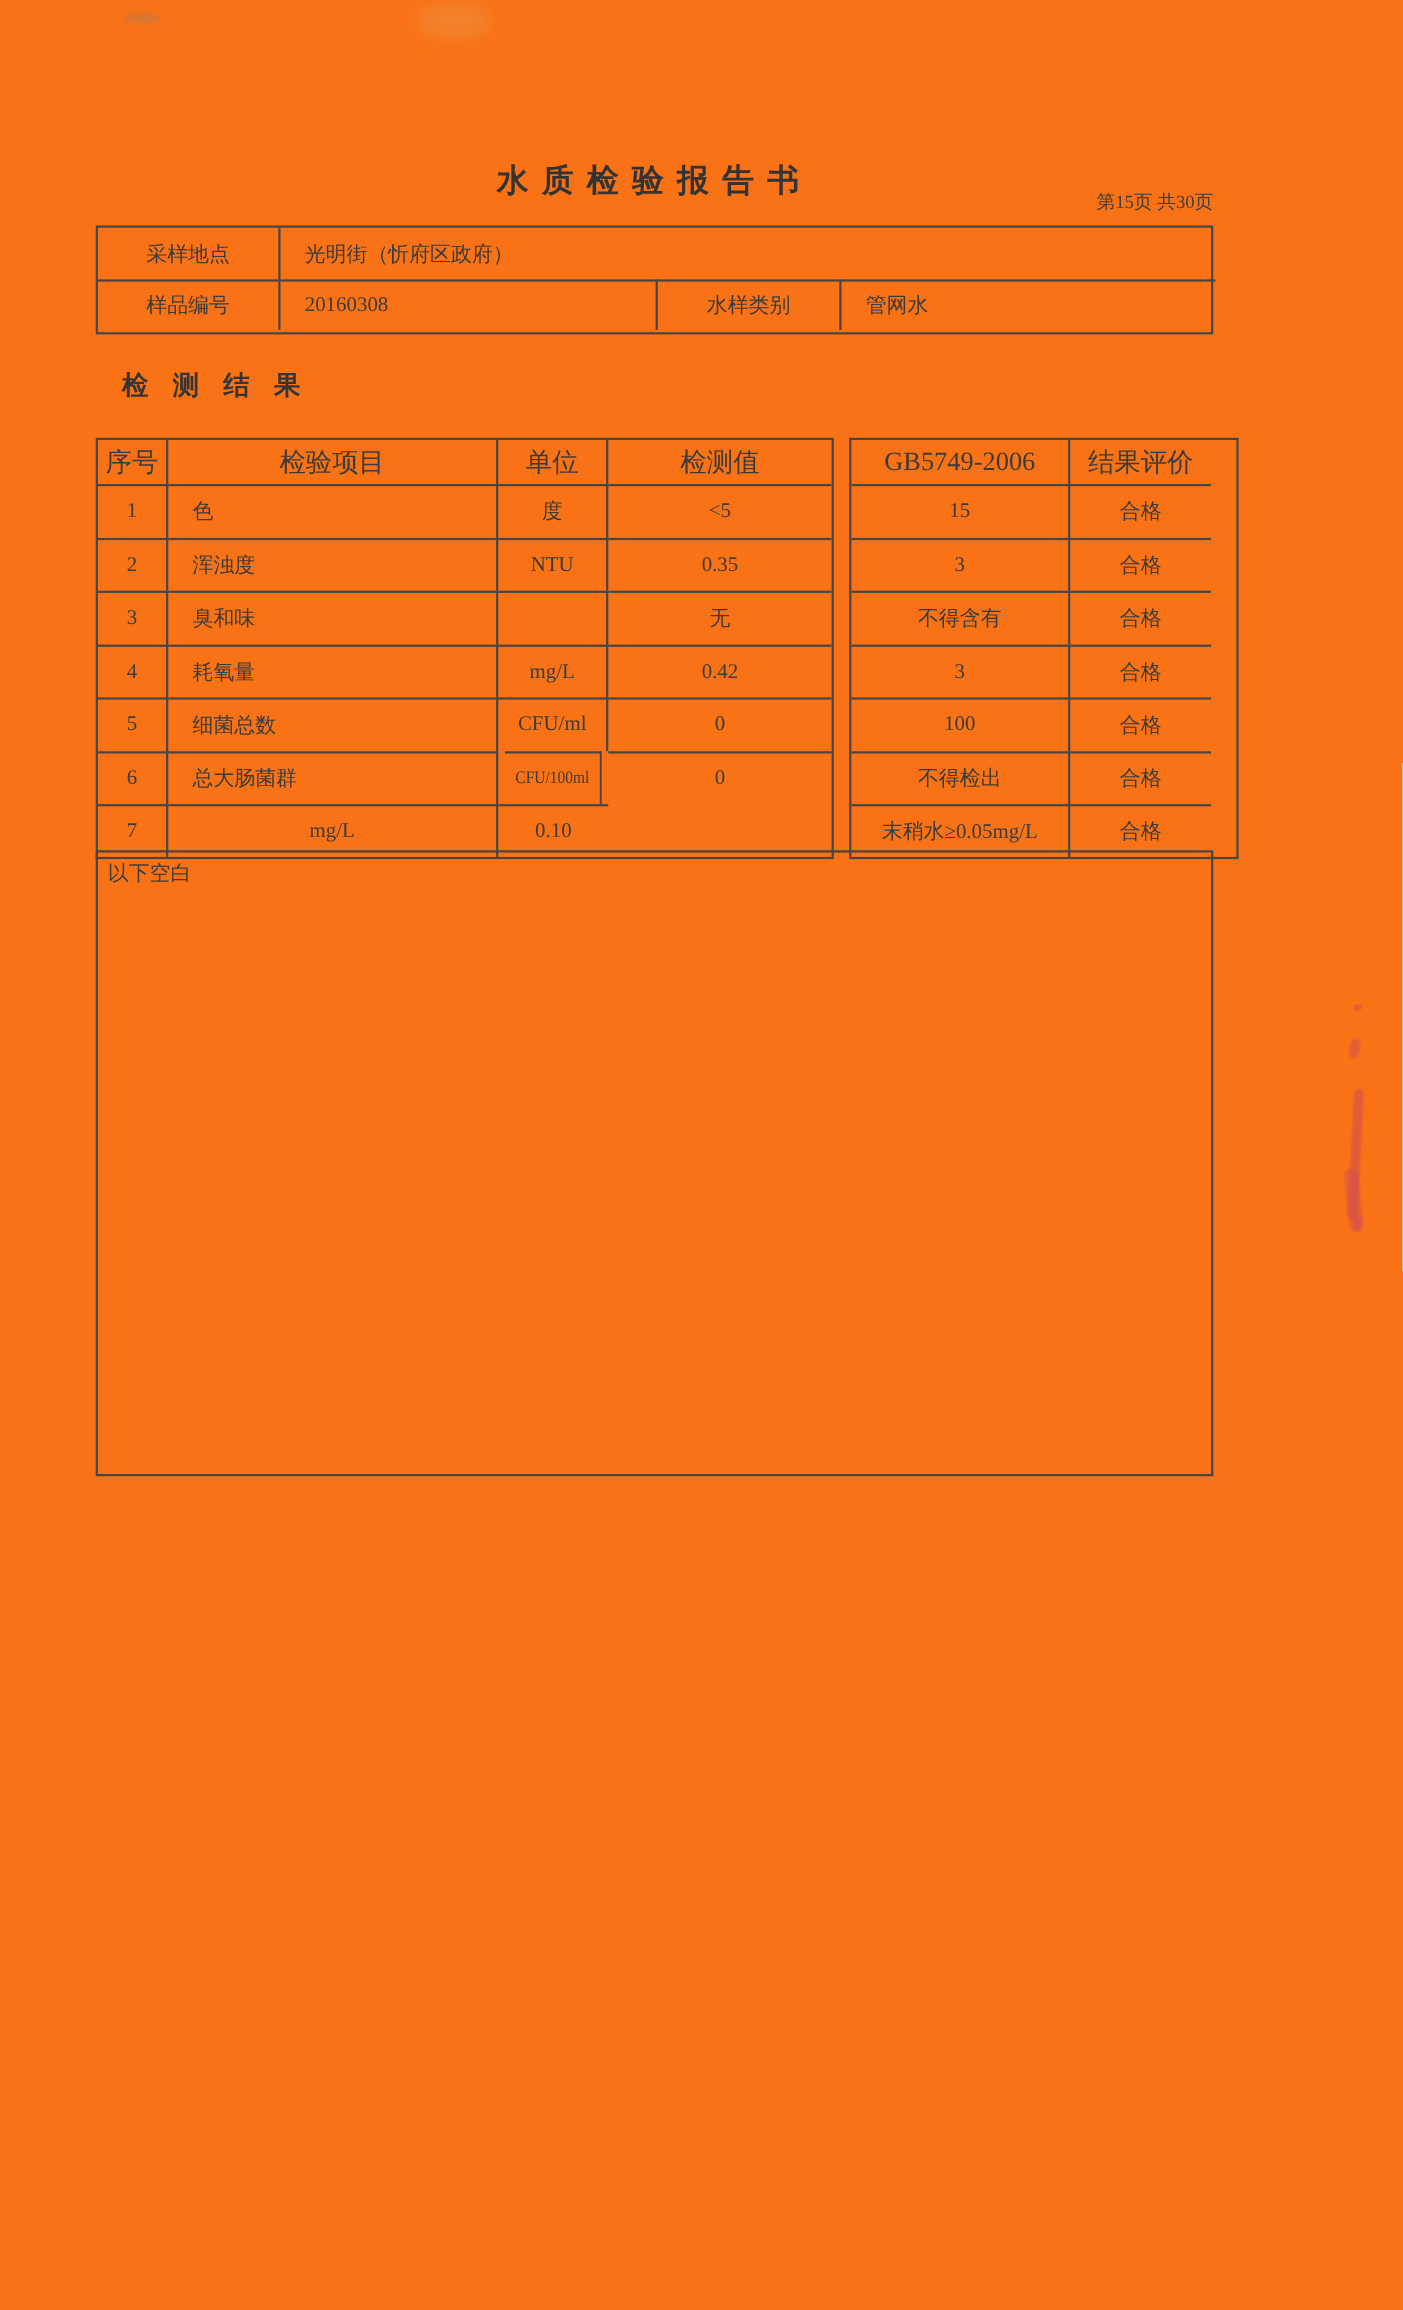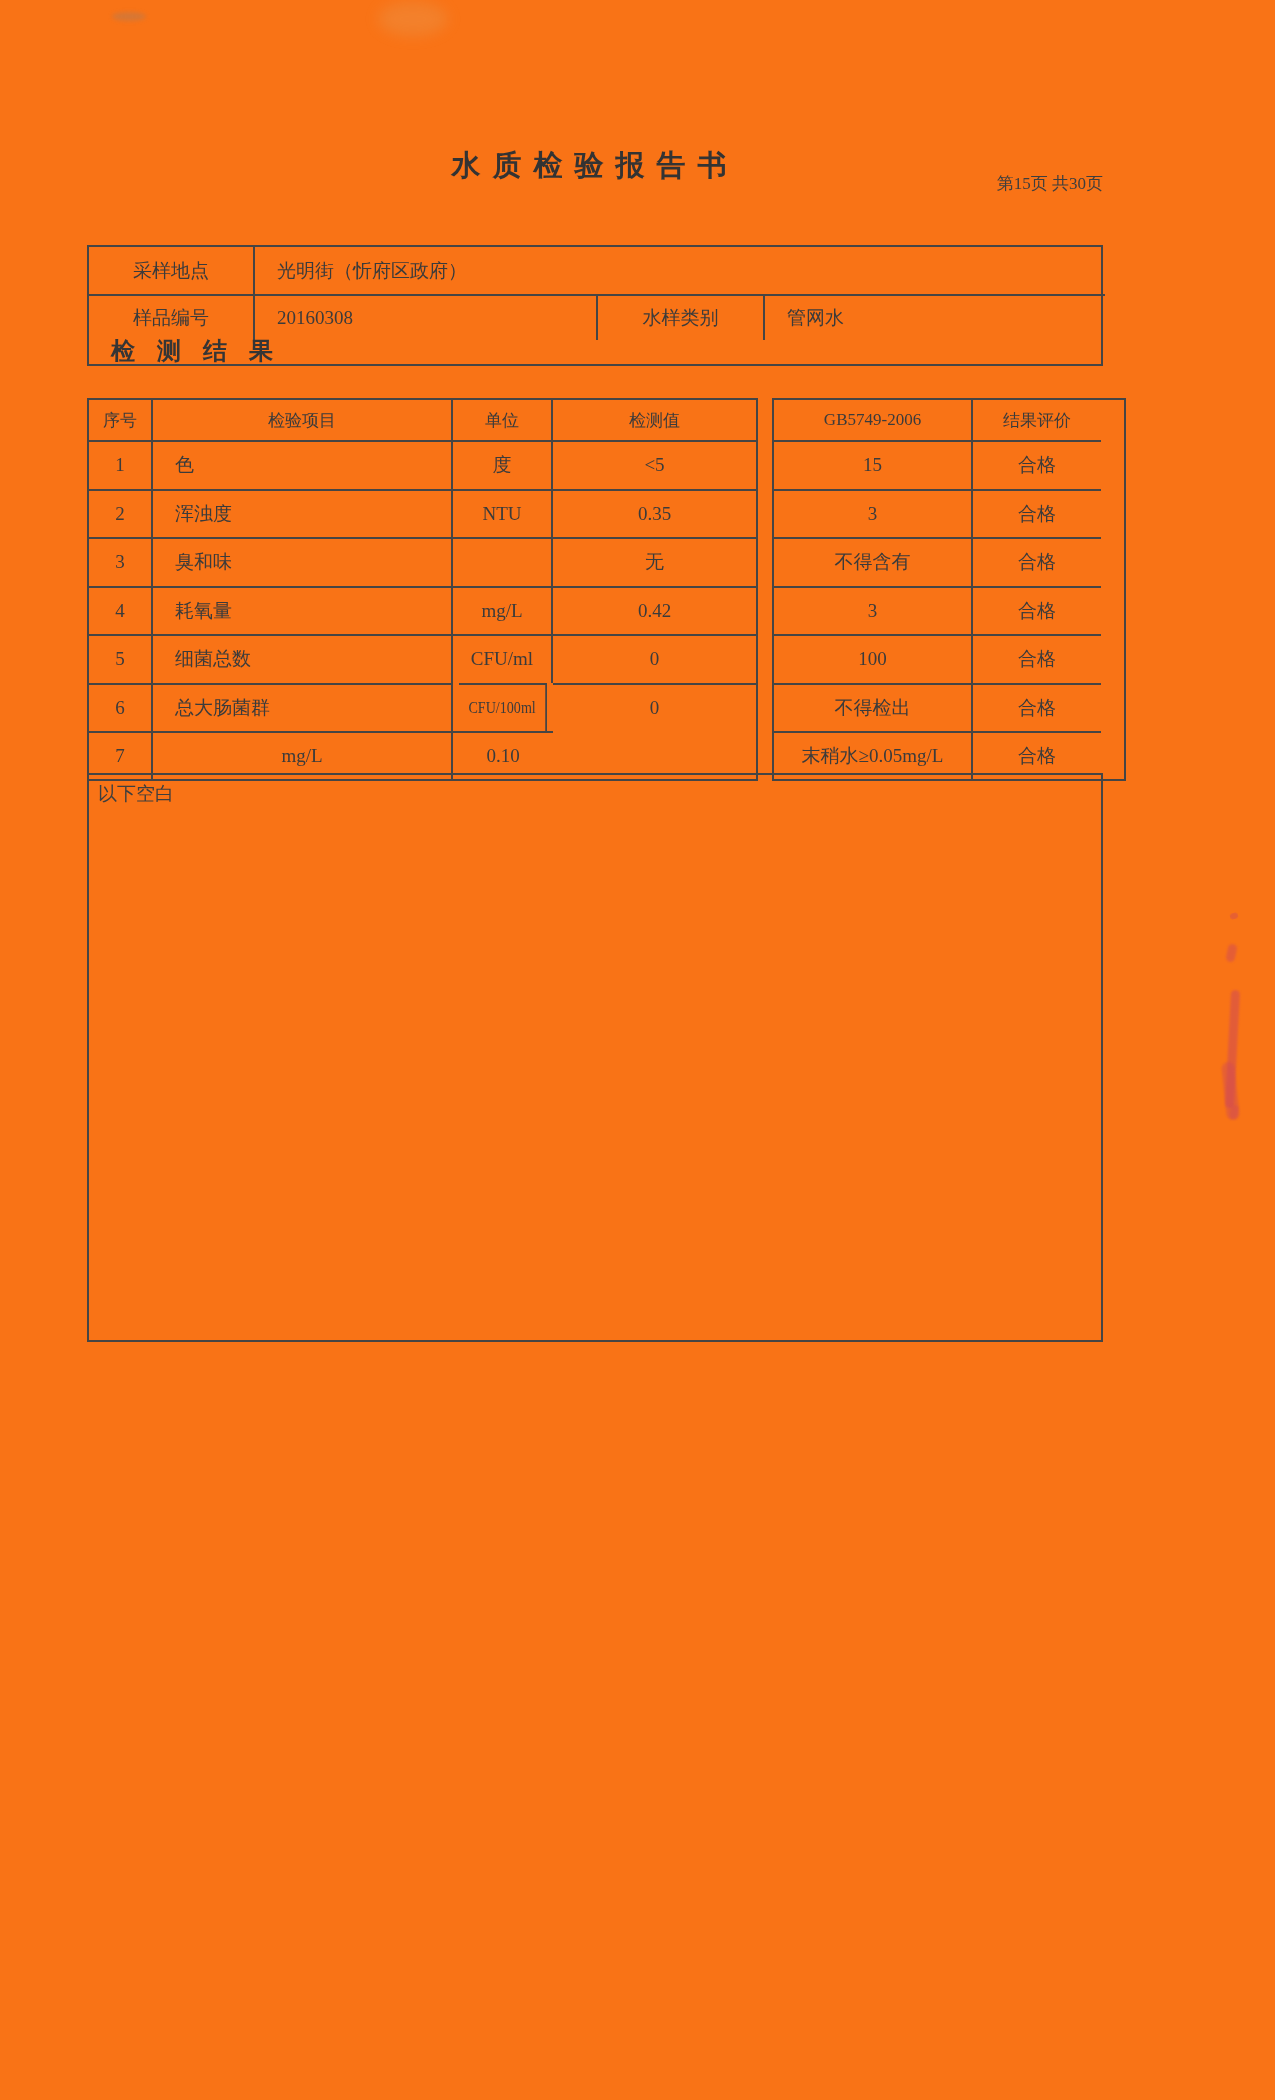--- a/index.html
+++ b/index.html
@@ -43,37 +43,36 @@
   .cell{
     display:flex;align-items:center;justify-content:center;
     font-size:19px;color:var(--ink);
     box-sizing:border-box;
     overflow:hidden;white-space:nowrap;
   }
   .cell.left{justify-content:flex-start;padding-left:22px;}
   .bt{border-top:2px solid var(--border);}
   .br{border-right:2px solid var(--border);}
   #sample-table{
-    left:87px;top:205px;width:1016px;height:121px;
+    left:87px;top:205px;width:1016px;height:99px;
     grid-template-columns:166px 343px 167px 340px;
     grid-template-rows:47px 46px;
-    margin-top:40px;
   }
   #sample-table .span3{grid-column:2 / 5;}
   #results-left{
     left:87px;top:398px;width:671px;height:383px;
     grid-template-columns:64px 300px 100px 203px;
     grid-template-rows:40px repeat(7,48.5px);
   }
   #results-right{
     left:772px;top:398px;width:354px;height:383px;
     grid-template-columns:199px 128px;
     grid-template-rows:40px repeat(7,48.5px);
   }
-  .hdr{font-size:17px;}
+  .hdr{font-size:24px;}
   .condensed{font-size:16px;transform:scaleX(0.88);}
   #blank-box{
     left:87px;top:773px;width:1016px;height:569px;
     border:2px solid var(--border);box-sizing:border-box;
   }
   #blank-box .note{
     position:absolute;left:9px;top:6px;
     font-size:19px;color:#3e3e3e;
   }
   

